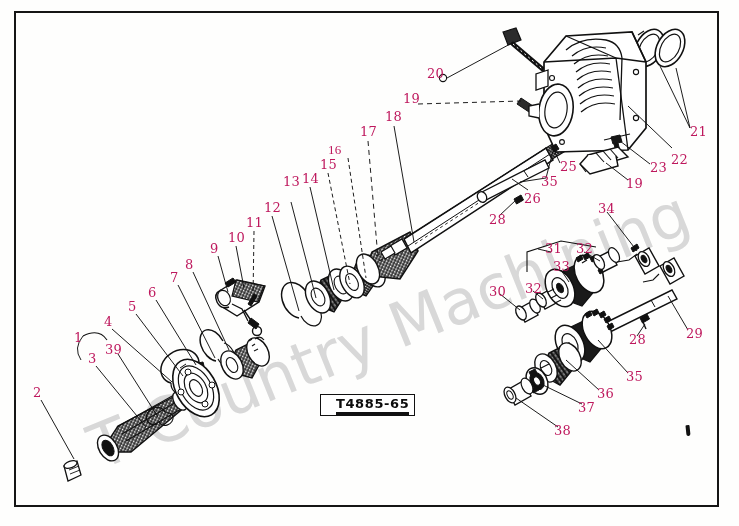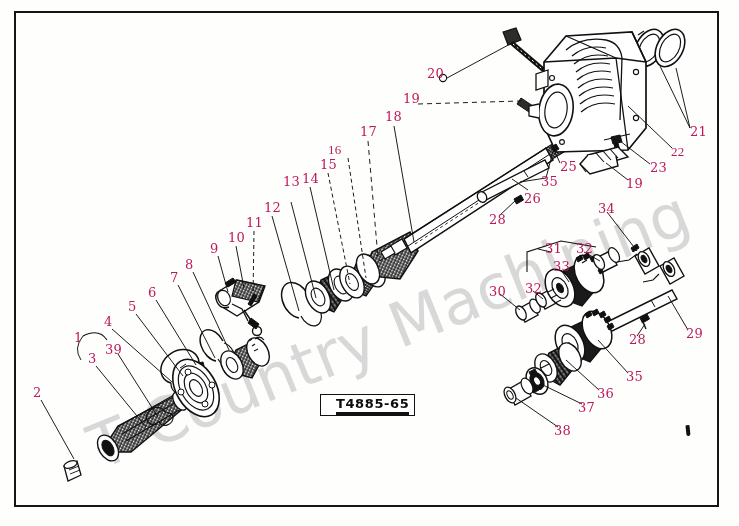--- a/index.html
+++ b/index.html
@@ -509,21 +509,21 @@
     <span class="callout" style="left:264px;top:200px;">12</span>
     <span class="callout" style="left:283px;top:174px;">13</span>
     <span class="callout" style="left:302px;top:171px;">14</span>
     <span class="callout" style="left:320px;top:157px;">15</span>
     <span class="callout" style="left:328px;top:142px;font-family:Liberation Serif, serif;">16</span>
     <span class="callout" style="left:360px;top:124px;">17</span>
     <span class="callout" style="left:385px;top:109px;">18</span>
     <span class="callout" style="left:403px;top:91px;">19</span>
     <span class="callout" style="left:427px;top:66px;">20</span>
     <span class="callout" style="left:690px;top:124px;">21</span>
-    <span class="callout" style="left:671px;top:144px;font-family:Liberation Serif, serif;">22</span>
+    <span class="callout" style="left:671px;top:152px;">22</span>
     <span class="callout" style="left:650px;top:160px;">23</span>
     <span class="callout" style="left:626px;top:176px;">19</span>
     <span class="callout" style="left:560px;top:159px;">25</span>
     <span class="callout" style="left:524px;top:191px;">26</span>
     <span class="callout" style="left:541px;top:174px;">35</span>
     <span class="callout" style="left:489px;top:212px;">28</span>
     <span class="callout" style="left:686px;top:326px;">29</span>
     <span class="callout" style="left:489px;top:284px;">30</span>
     <span class="callout" style="left:545px;top:241px;">31</span>
     <span class="callout" style="left:525px;top:281px;">32</span>

